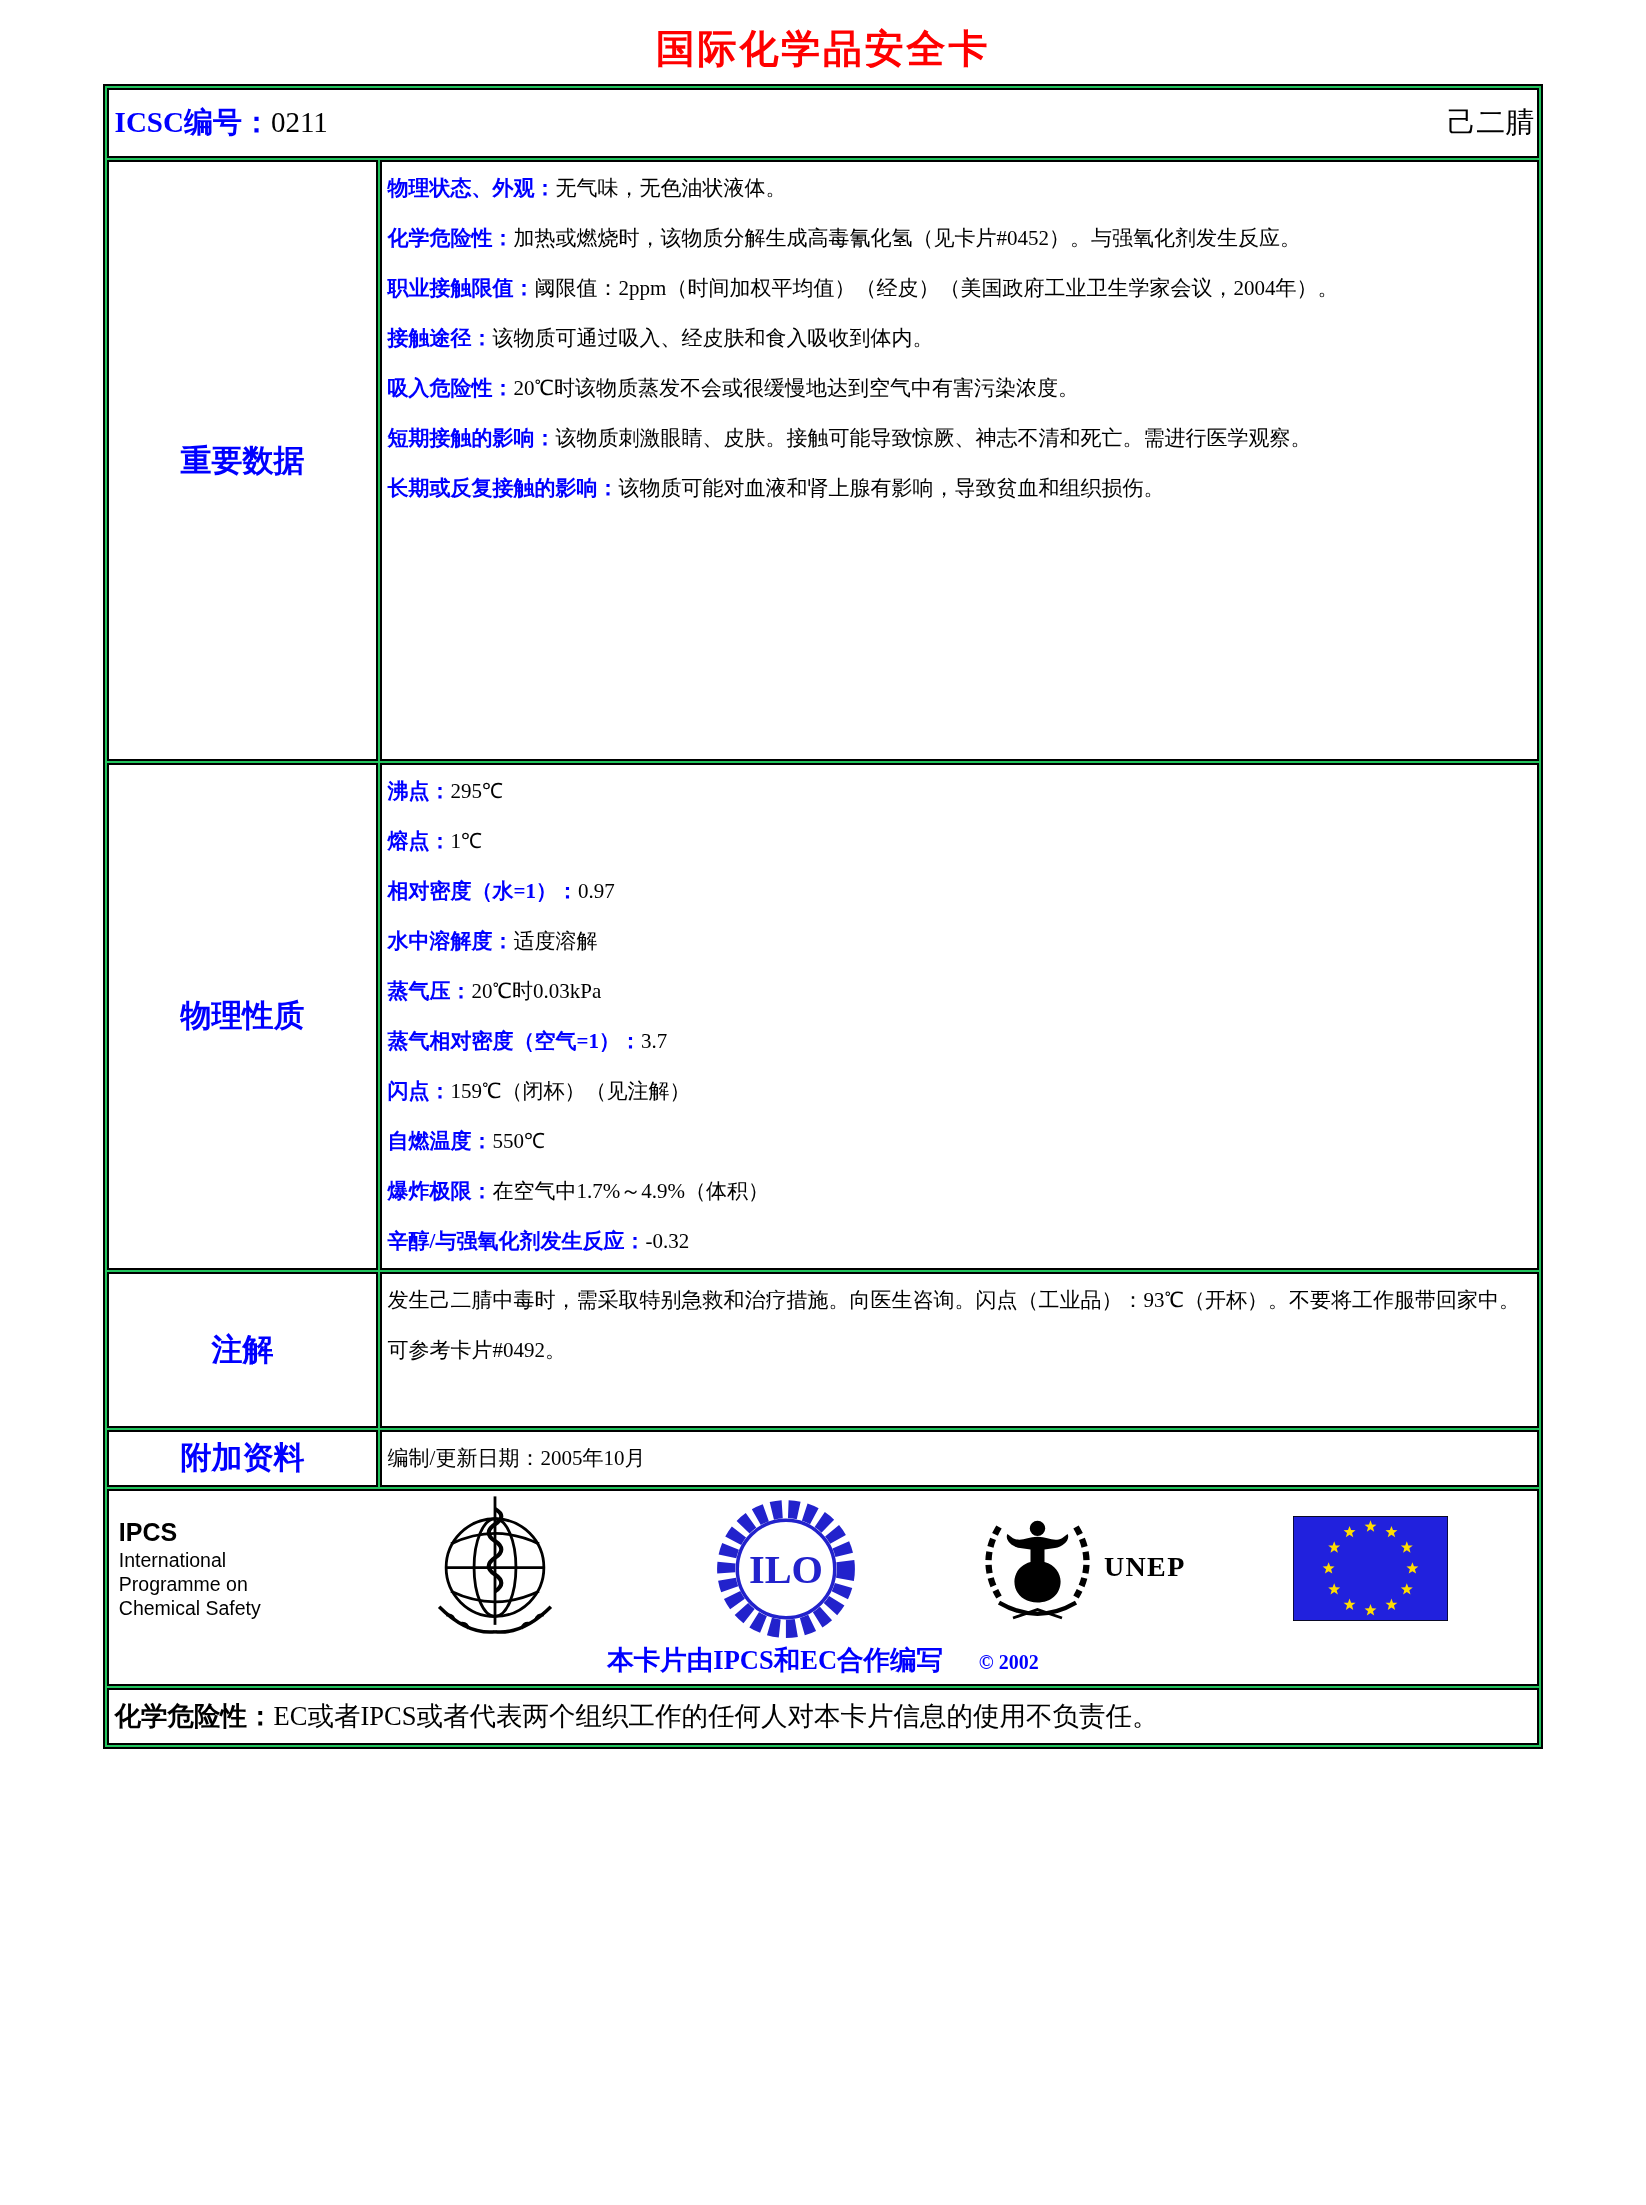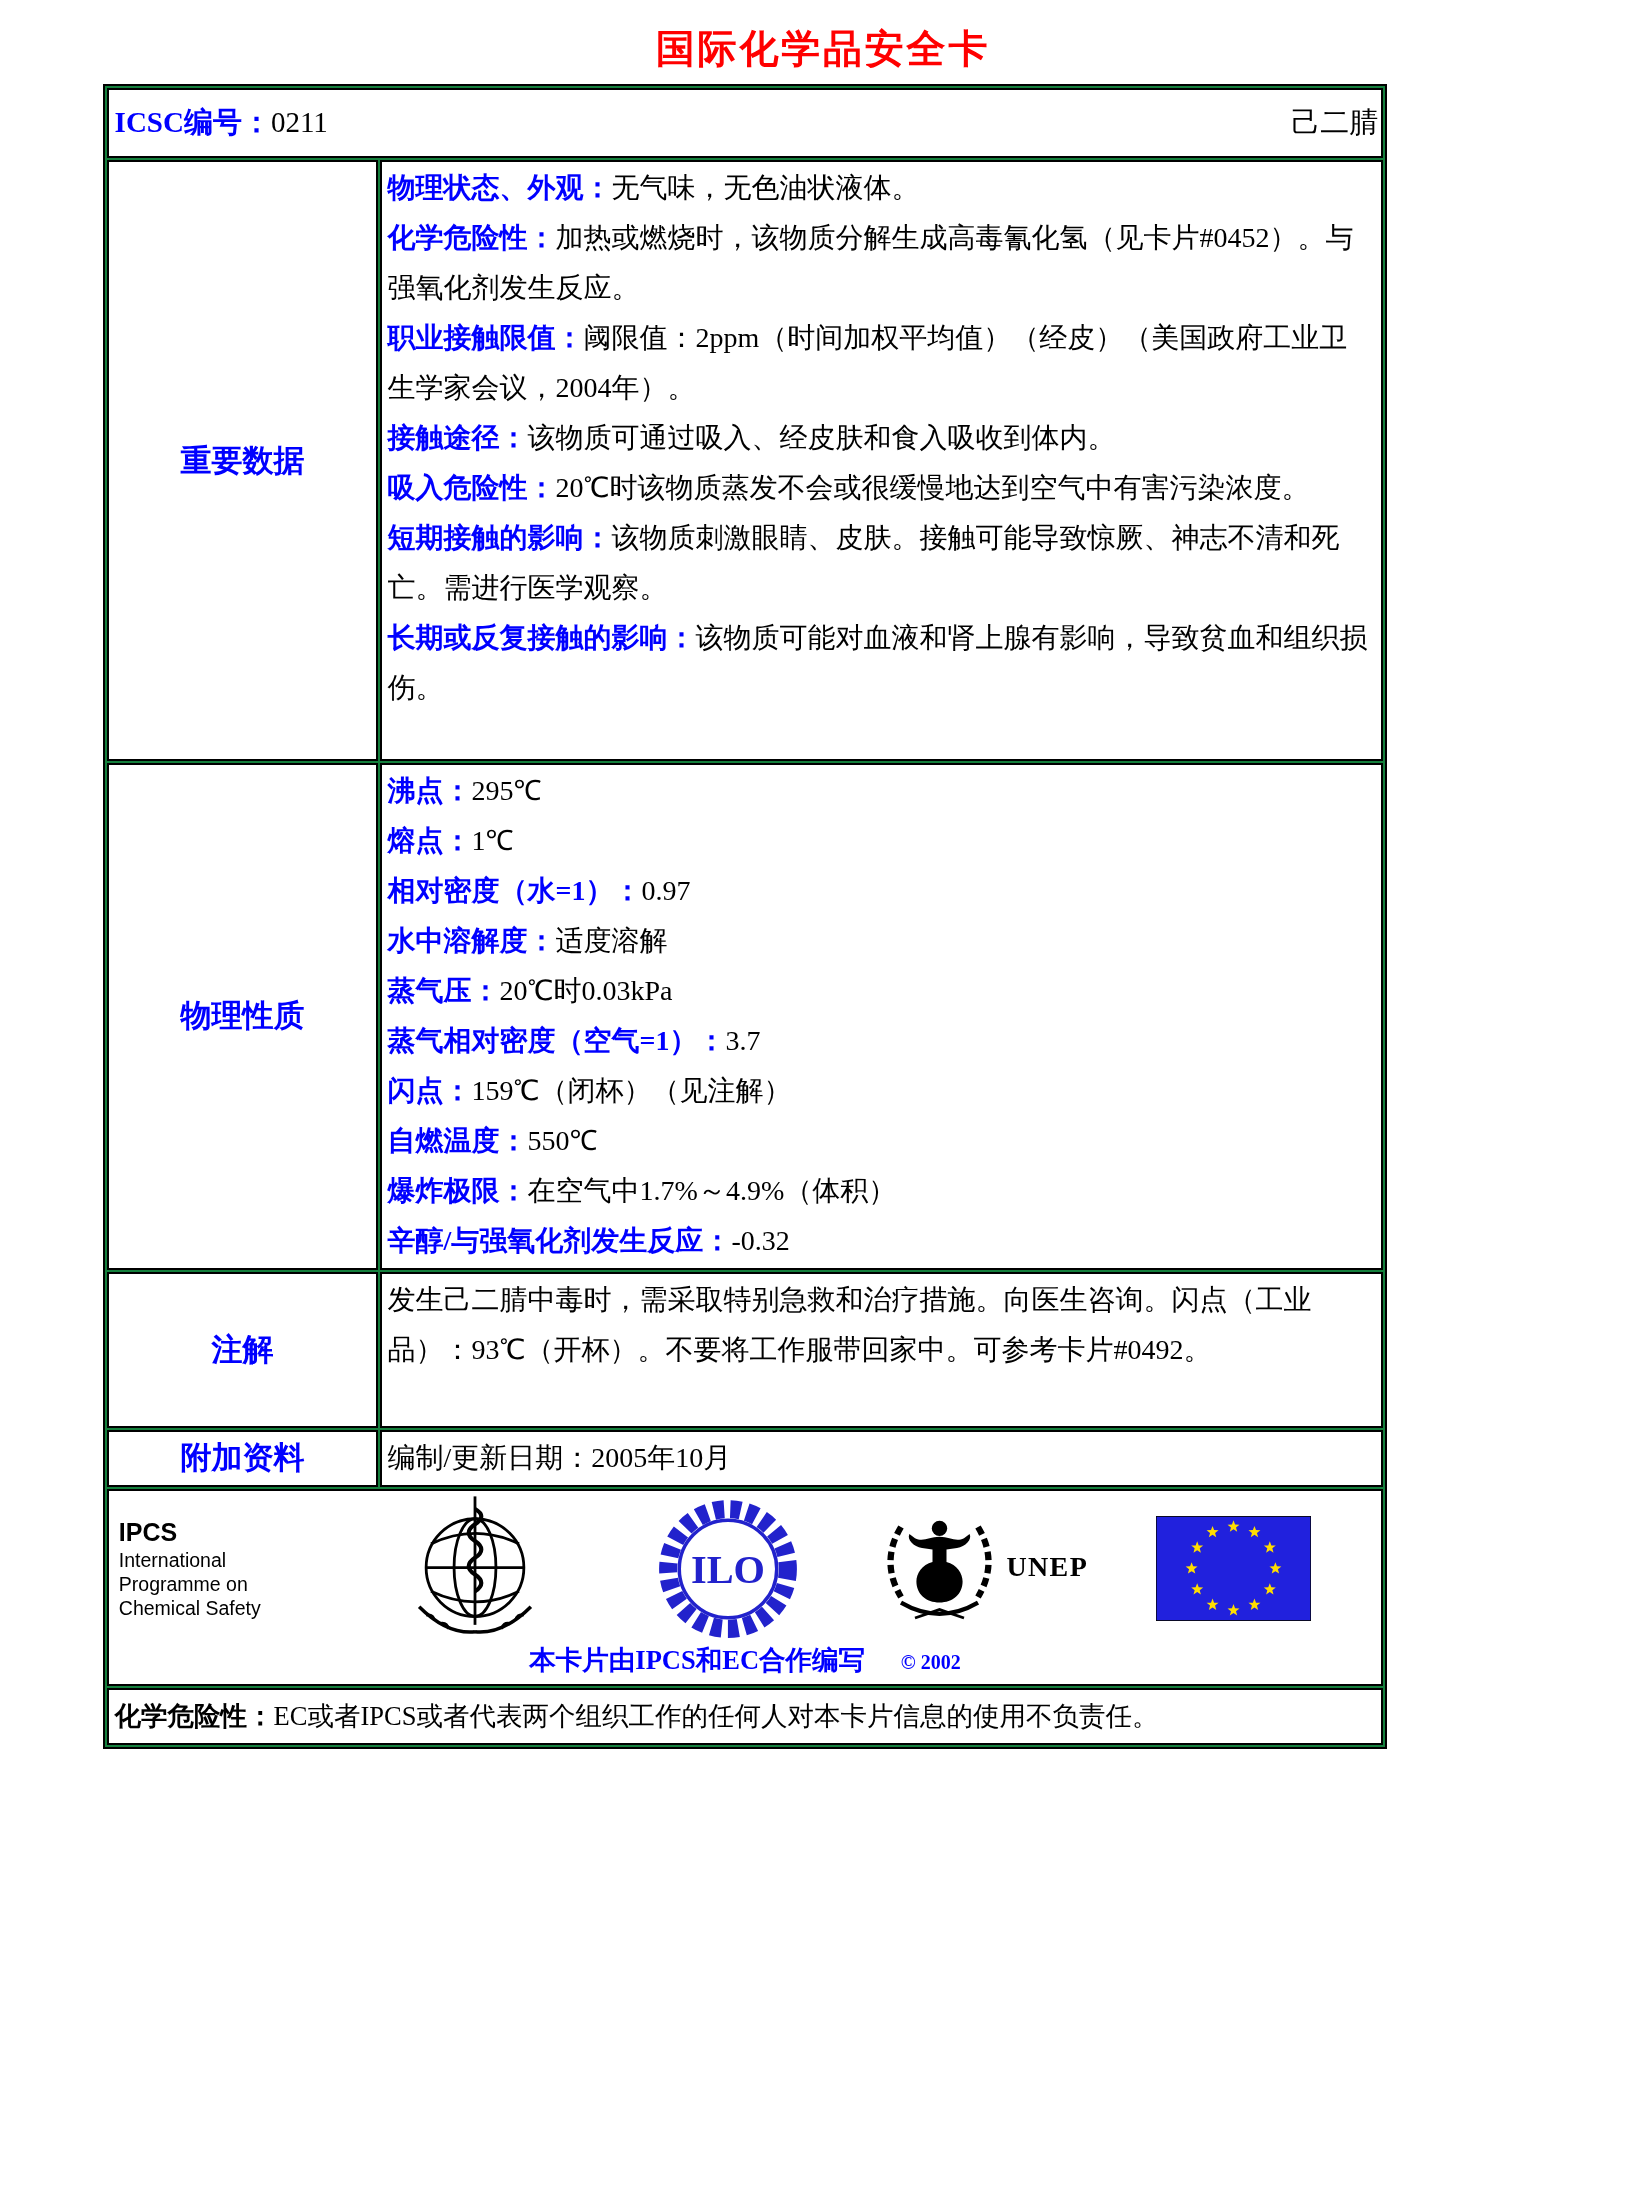--- a/index.html
+++ b/index.html
@@ -16,25 +16,25 @@
     font-size: 39px;
     font-weight: bold;
     color: #ff0000;
     letter-spacing: 2.8px;
     padding-top: 22px;
     height: 84px;
     font-family: "Liberation Serif", serif;
   }
   table.card {
     margin-left: 103px;
-    width: 1284px;
+    width: 1440px;
     border: 2.1px solid #000;
     border-collapse: separate;
     border-spacing: 2.8px;
-    background: #15803d;
+    background: #22c55e;
   }
   td {
     border: 2.1px solid #000;
     background: #fff;
     padding: 0;
     vertical-align: top;
   }
   
   td.header-cell { height: 70px; vertical-align: middle; }
   .header-flex {
@@ -51,21 +51,21 @@
   td.label-cell {
     width: 271px;
     text-align: center;
     vertical-align: middle;
     color: #0000ff;
     font-weight: bold;
     font-size: 31px;
   }
   
   td.content-cell {
-    font-size: 28px;
+    font-size: 21px;
     line-height: 50px;
     padding: 1.4px 7px 1.4px 5.6px;
   }
   .prop-item { text-align: left; }
   .item-label { color: #0000ff; font-weight: bold; }
   .item-text { color: #000; }
   td.row-important { height: 601px; }
   td.row-physical { height: 505px; }
   td.row-environment { height: 105px; }
   td.row-notes { height: 156px; }

